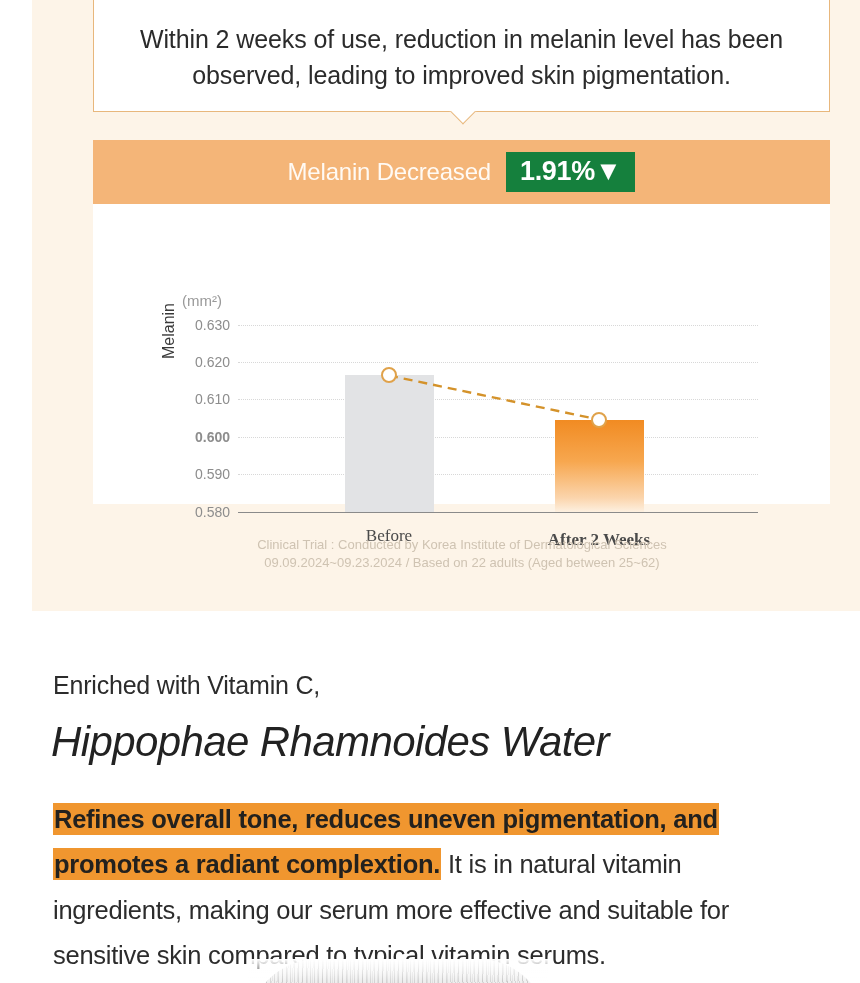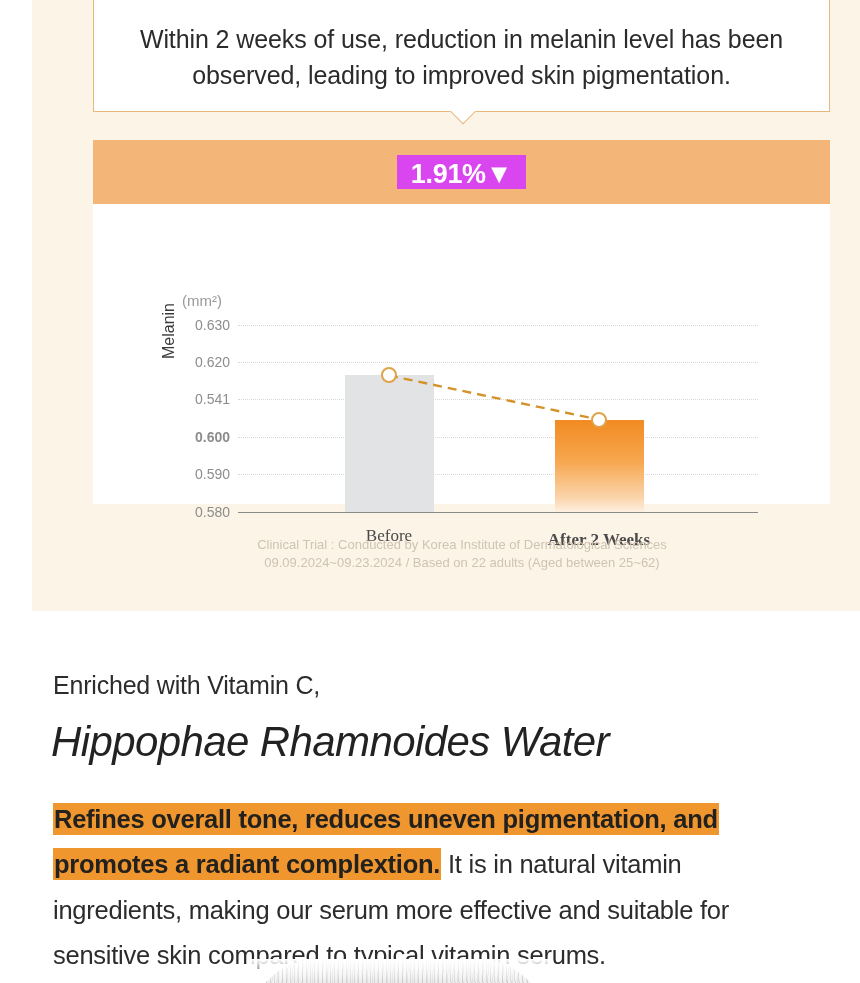--- a/index.html
+++ b/index.html
@@ -79,25 +79,25 @@
     align-items: center;
     justify-content: center;
     gap: 15px;
   }
   .chart-header-label {
     font-size: 24px;
     color: #fffaf4;
     letter-spacing: -0.2px;
   }
   .chart-badge {
-    background: #d946ef;
+    background: #15803d;
     color: #ffffff;
     font-size: 27px;
     font-weight: bold;
-    padding: 5px 14px 0 14px;
+    padding: 5px 14px 7px 14px;
     letter-spacing: -0.3px;
     line-height: 1.05;
     text-align: center;
   }
 
   
   .plot-wrap {
     position: relative;
     height: 300px;
     background: #ffffff;
@@ -273,39 +273,40 @@
 
   <div class="bubble">
     <div class="bubble-line">Within 2 weeks of use, reduction in melanin level has been</div>
     <div class="bubble-line">observed, leading to improved skin pigmentation.</div>
   </div>
   <div class="bubble-tail"></div>
 
   <div class="chart-card">
 
     <div class="chart-header">
+      <span class="chart-header-label">Melanin Decreased</span>
       <span class="chart-badge">1.91%▼</span>
     </div>
 
     <div class="plot-wrap">
 
       <div class="axis-title">Melanin</div>
 
       <div class="unit-label">(mm²)</div>
 
       <div class="gridline" style="top:121px;"></div>
       <div class="gridline" style="top:158px;"></div>
       <div class="gridline" style="top:195px;"></div>
       <div class="gridline" style="top:233px;"></div>
       <div class="gridline" style="top:270px;"></div>
       <div class="axisline" style="top:308px;"></div>
 
       <div class="ytick" style="top:121px;">0.630</div>
       <div class="ytick" style="top:158px;">0.620</div>
-      <div class="ytick" style="top:195px;">0.541</div>
+      <div class="ytick" style="top:195px;">0.610</div>
       <div class="ytick" style="top:233px;font-weight:bold;">0.600</div>
       <div class="ytick" style="top:270px;">0.590</div>
       <div class="ytick" style="top:308px;">0.580</div>
 
       <div class="bar bar-before" id="bar-before" style="left: 251.5px; top: 171.49px; height: 136.51px;"></div>
       <div class="bar bar-after" id="bar-after" style="left: 461.5px; top: 215.622px; height: 92.378px;"></div>
 
       <svg class="trend-svg" viewBox="0 0 737 300" preserveAspectRatio="none">
         <line id="trend-seg" x1="296" y1="171.48999999999978" x2="506" y2="215.62199999999987" stroke="#d4922a" stroke-width="2.4" stroke-dasharray="9 6" stroke-linecap="butt"></line>
       </svg>

